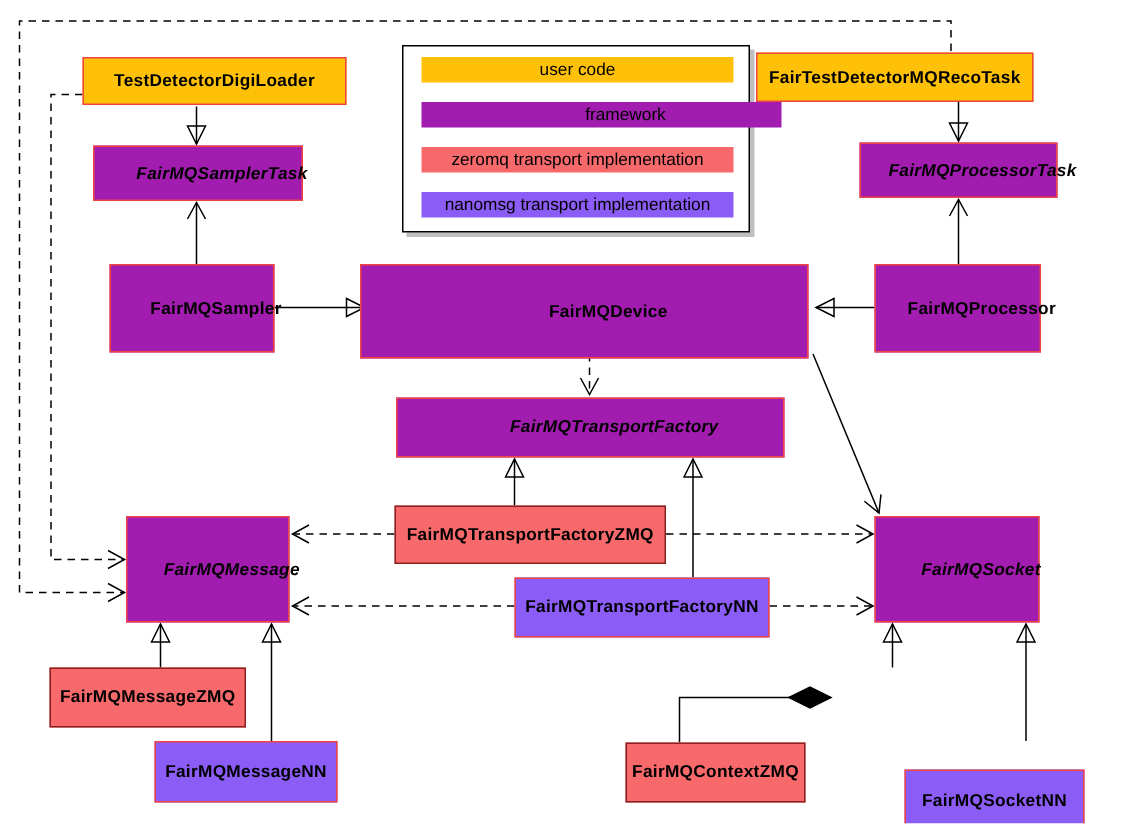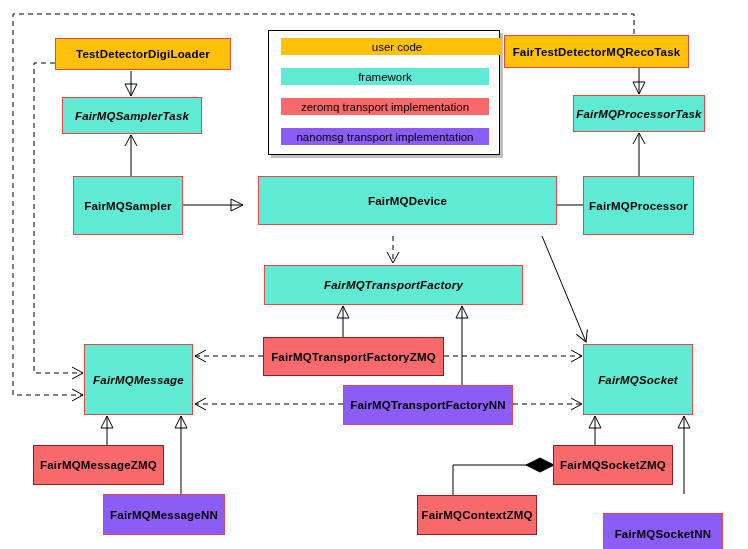--- a/index.html
+++ b/index.html
@@ -7,21 +7,21 @@
     position:relative;width:748px;height:549px;background:#ffffff;overflow:hidden;
     font-family:"Liberation Sans","DejaVu Sans",sans-serif;
   }
   .node{
     position:absolute;box-sizing:border-box;border:1px solid #ef4444;
     display:flex;align-items:center;justify-content:center;text-align:center;
     font-size:11.5px;font-weight:bold;color:#000;letter-spacing:.2px;white-space:nowrap;
   }
   .iface{font-style:italic;}
   .c-yellow{background:#FFC107;}
-  .c-blue{background:#5eead4;}
+  .c-blue{background:#a21caf;padding-left:32px;}
   .c-red{background:#F8696B;border-color:#8b2020;}
   .c-green{background:#8b5cf6;}
   #legend{
     position:absolute;left:268px;top:30px;width:232px;height:125px;
     box-sizing:border-box;border:1px solid #000;background:#fff;
     box-shadow:3px 3px 0 #bfbfbf;
   }
   .legend-item{
     position:absolute;left:12px;width:208px;height:17px;
     display:flex;align-items:center;justify-content:center;
@@ -64,21 +64,21 @@
     <path class="dashed" d="M634,34 L634,14 L13,14 L13,395 L83,395" marker-end="url(#open)"></path>
     <path d="M107,445 L107,416" marker-end="url(#tri)"></path>
     <path d="M181,494 L181,416" marker-end="url(#tri)"></path>
     <path d="M595,445 L595,416" marker-end="url(#tri)"></path>
     <path d="M684,494 L684,416" marker-end="url(#tri)"></path>
     <path d="M453,495 L453,465 L527,465"></path>
     <polygon points="526,465 540,458 554,465 540,472" fill="#000" stroke="#000"></polygon>
   </svg>
 
   <div id="legend">
-    <div class="legend-item c-yellow" style="top:7px;padding-left:12px;">
+    <div class="legend-item c-yellow" style="top:7px;">
       <span>user code</span>
     </div>
     <div class="legend-item c-blue" style="top:37px;">
       <span>framework</span>
     </div>
     <div class="legend-item c-red" style="top:67px;border:none;">
       <span>zeromq transport implementation</span>
     </div>
     <div class="legend-item c-green" style="top:97px;">
       <span>nanomsg transport implementation</span>
@@ -88,37 +88,36 @@
   <div class="node c-yellow" style="left:55px;top:38px;width:176px;height:32px;">TestDetectorDigiLoader</div>
 
   <div class="node c-yellow" style="left:504px;top:35px;width:185px;height:33px;">FairTestDetectorMQRecoTask</div>
 
   <div class="node c-blue iface" style="left:62px;top:97px;width:140px;height:37px;">FairMQSamplerTask</div>
 
   <div class="node c-blue iface" style="left:573px;top:95px;width:132px;height:37px;">FairMQProcessorTask</div>
 
   <div class="node c-blue" style="left:73px;top:176px;width:110px;height:59px;">FairMQSampler</div>
 
-  <div class="node c-blue" style="left:258px;top:176px;width:299px;height:49px;">FairMQDevice</div>
+  <div class="node c-blue" style="left:240px;top:176px;width:299px;height:63px;">FairMQDevice</div>
 
   <div class="node c-blue" style="left:583px;top:176px;width:111px;height:59px;">FairMQProcessor</div>
 
   <div class="node c-blue iface" style="left:264px;top:265px;width:259px;height:40px;">FairMQTransportFactory</div>
 
   <div class="node c-red" style="left:263px;top:337px;width:181px;height:39px;">FairMQTransportFactoryZMQ</div>
 
   <div class="node c-green" style="left:343px;top:385px;width:170px;height:40px;">FairMQTransportFactoryNN</div>
 
   <div class="node c-blue iface" style="left:84px;top:344px;width:109px;height:71px;">FairMQMessage</div>
 
   <div class="node c-blue iface" style="left:583px;top:344px;width:110px;height:71px;">FairMQSocket</div>
 
   <div class="node c-red" style="left:33px;top:445px;width:131px;height:40px;">FairMQMessageZMQ</div>
 
   <div class="node c-green" style="left:103px;top:494px;width:122px;height:41px;">FairMQMessageNN</div>
 
   <div class="node c-red" style="left:393px;top:495px;width:120px;height:40px;margin-left:24px;">FairMQContextZMQ</div>
 
-  <div class="node c-red" style="left:553px;top:445px;width:120px;height:40px;">FairMQSocketZMQ</div>
 
   <div class="node c-green" style="left:603px;top:494px;width:120px;height:41px;margin-top:19px;">FairMQSocketNN</div>
 
 </div>
 
 </body></html>

